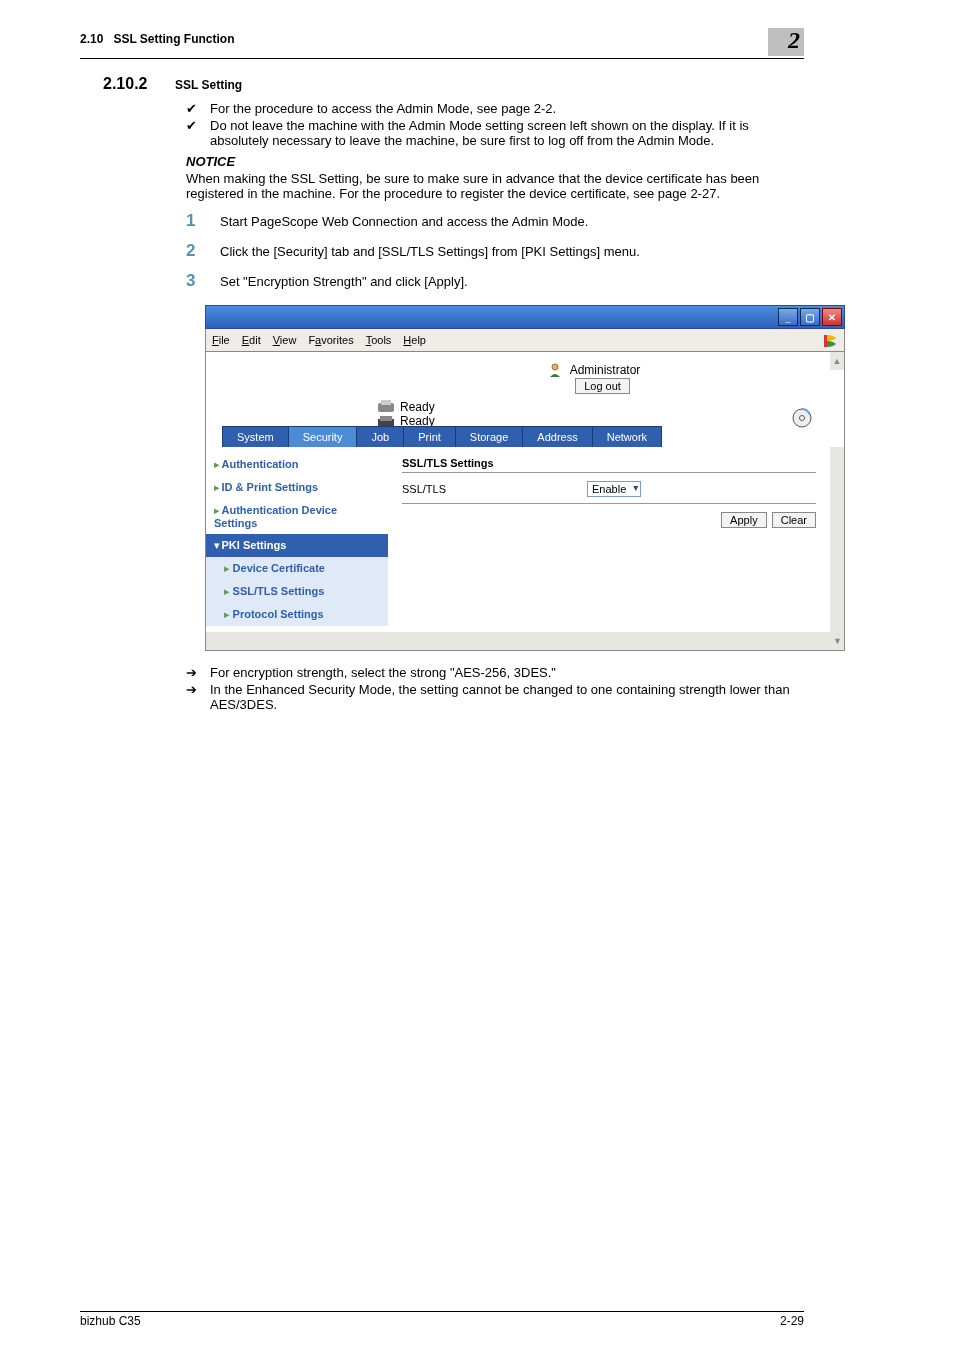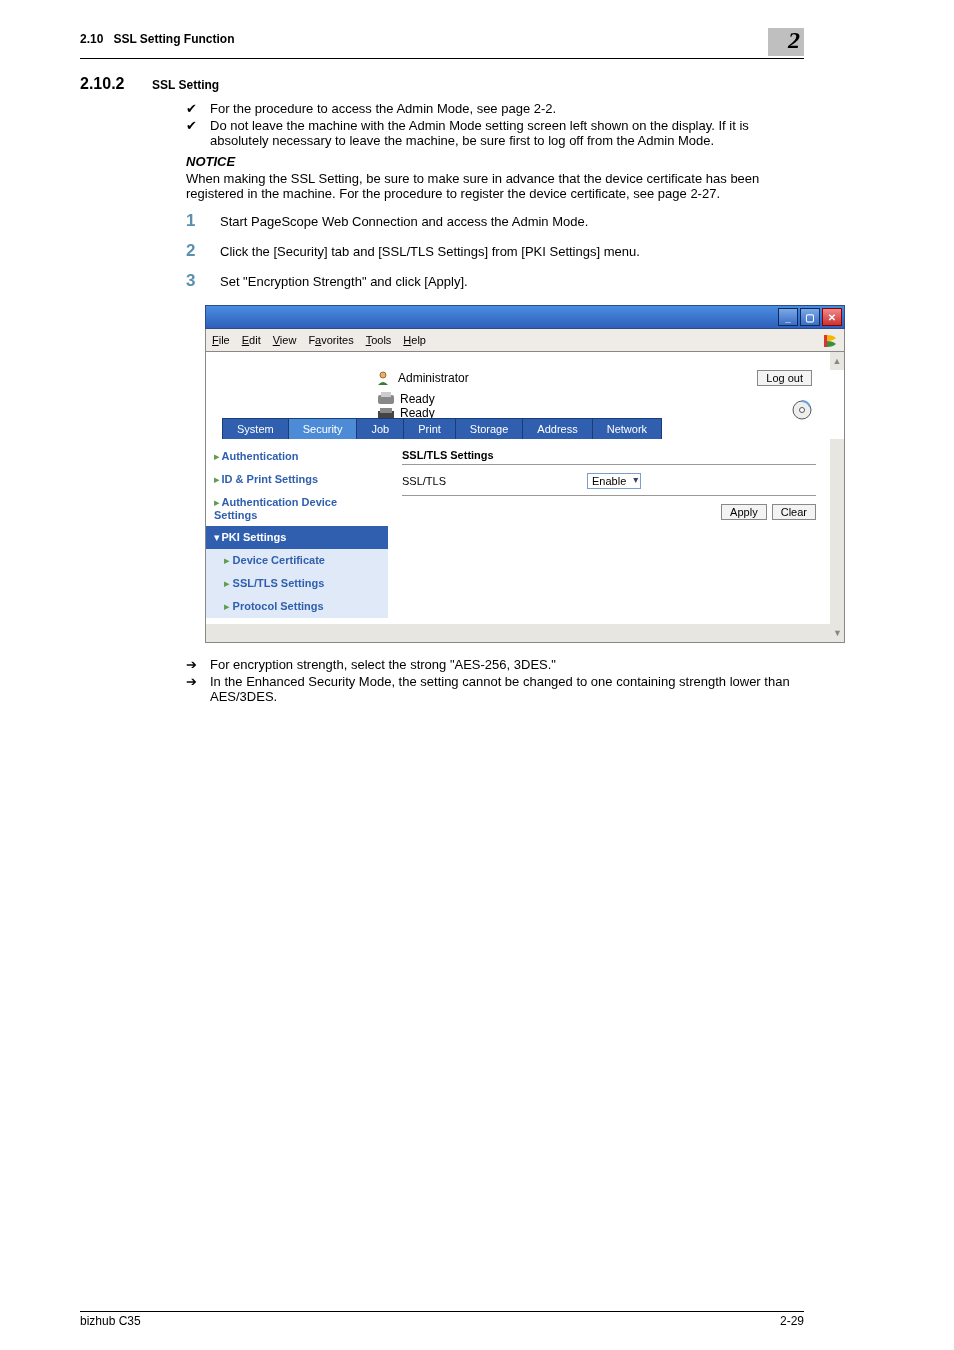--- a/index.html
+++ b/index.html
@@ -50,20 +50,21 @@
   }
   .section-row {
     display: flex;
     align-items: baseline;
     margin-bottom: 8px;
   }
   .section-num {
     font-size: 16px;
     font-weight: bold;
     width: 72px;
+    margin-left: 23px;
   }
   .section-title {
     font-size: 12px;
     font-weight: bold;
   }
   .bullet-block {
     margin-left: 106px;
   }
   .check-row {
     display: flex;
@@ -147,21 +148,22 @@
   .browser-body {
     border: 1px solid #888;
     border-top: none;
     background: #fff;
     padding: 0;
   }
   .app-header {
     display: flex;
     justify-content: space-between;
     align-items: center;
-    padding: 18px 18px 0 170px;
+    padding: 10px 18px 0 170px;
+    flex-direction: column;
   }
   .admin-line {
     display: flex;
     align-items: center;
     gap: 4px;
     font-size: 12px;
   }
   .logout-btn {
     font-size: 11px;
     border: 1px solid #888;

